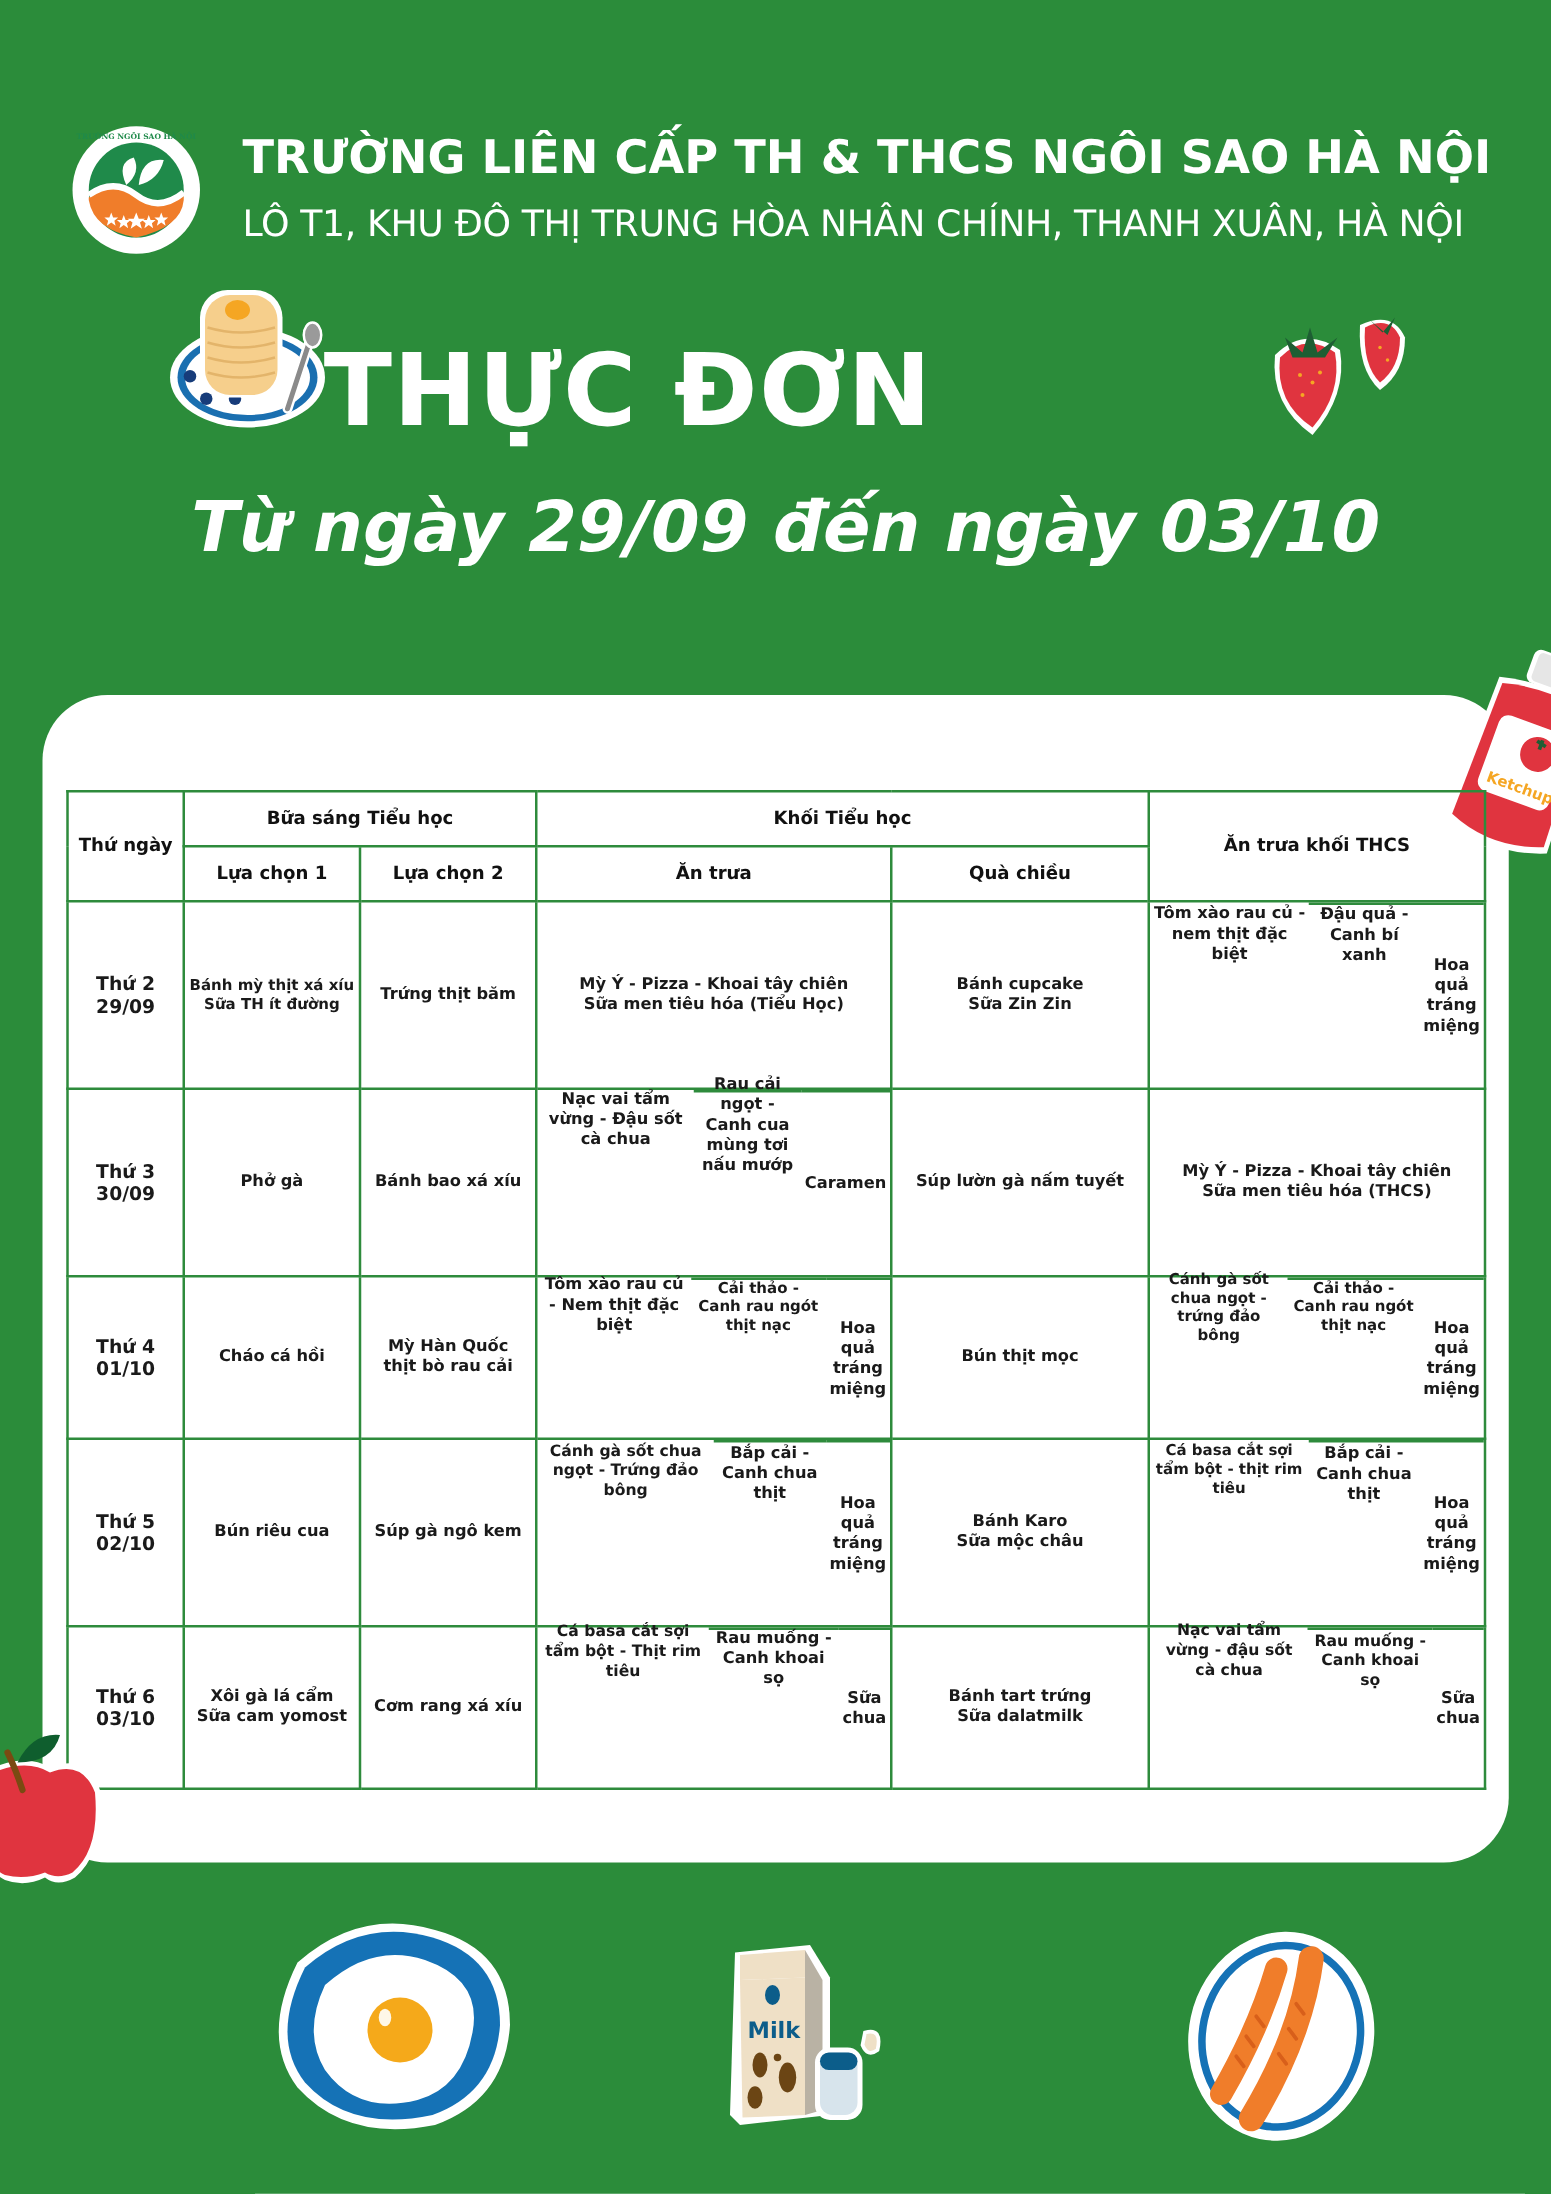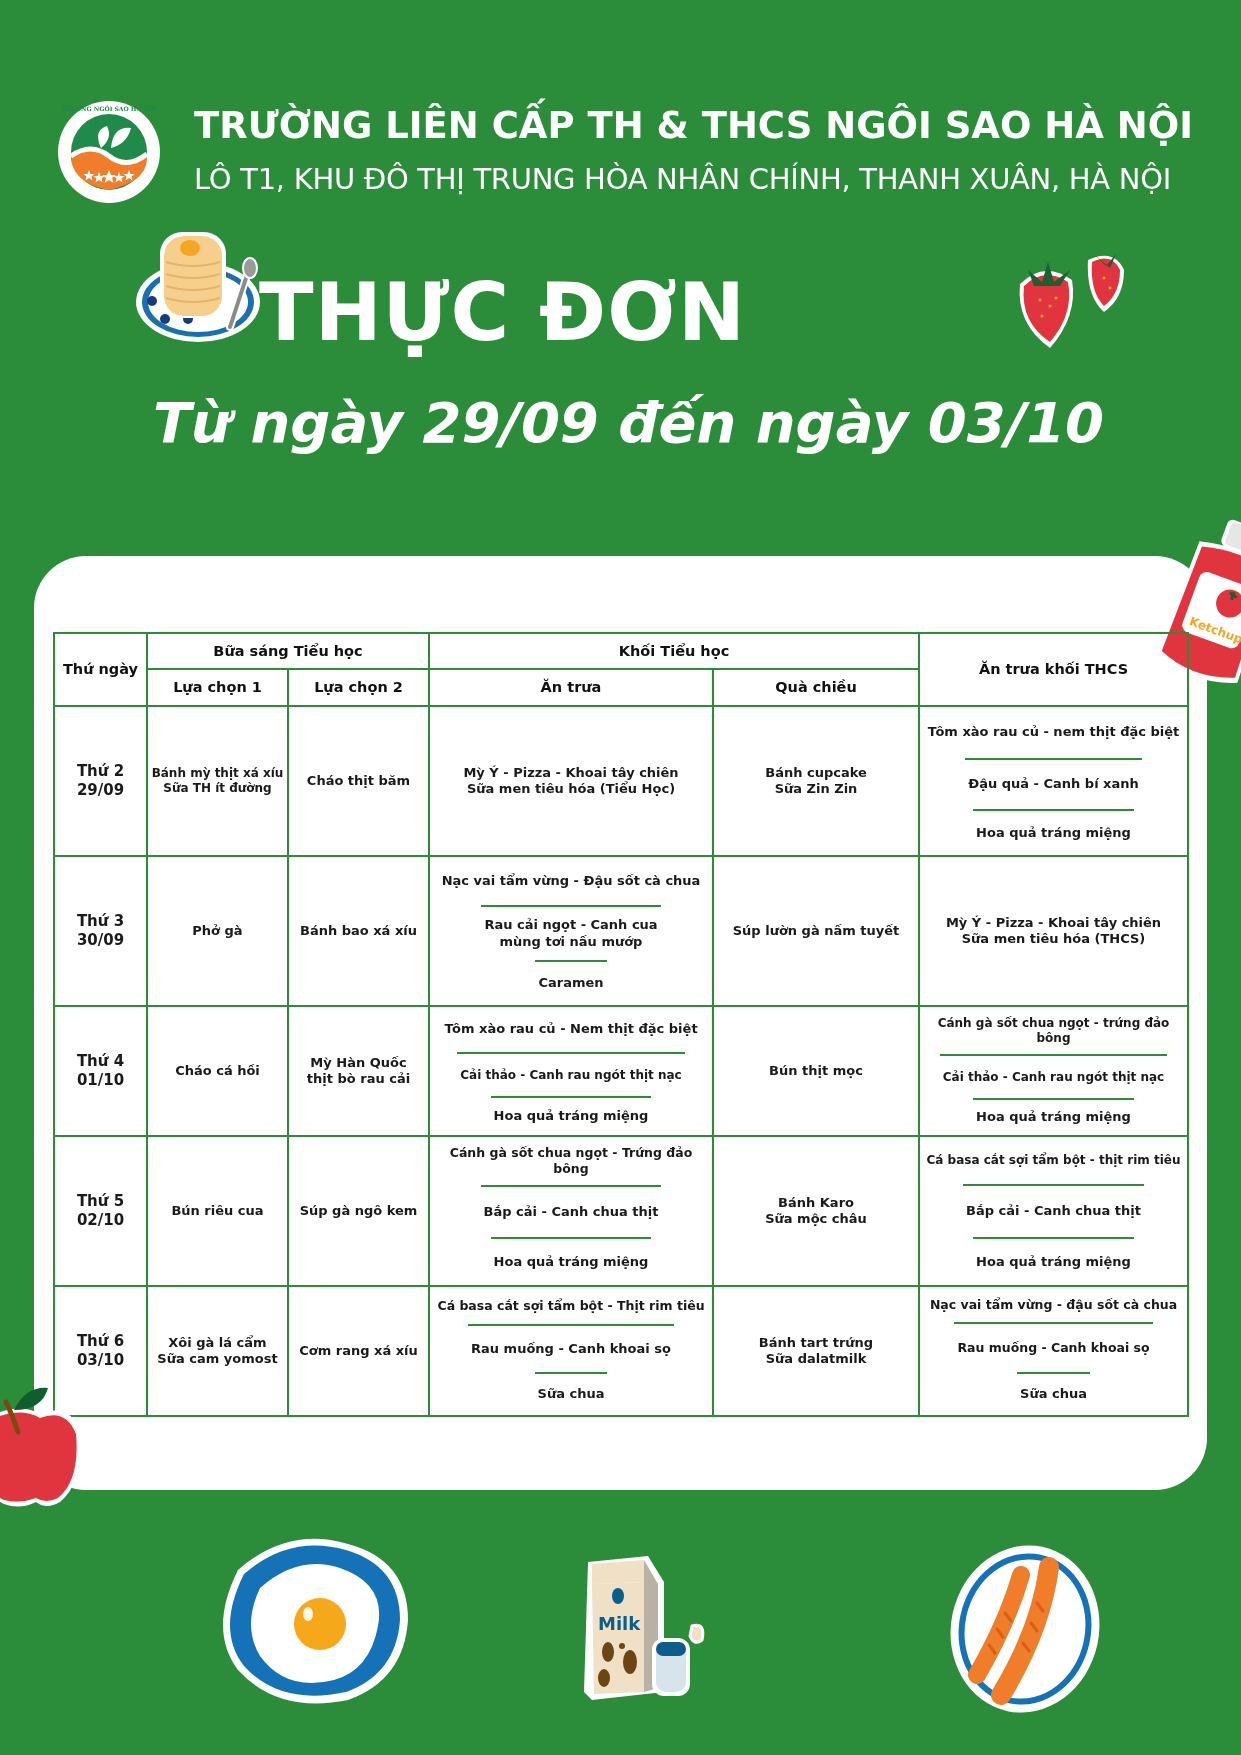--- a/index.html
+++ b/index.html
@@ -14,26 +14,26 @@
 
   .menu-title { position: absolute; left: 0; top: 266px; width: 1005px; text-align: center; color: #fff;
     font-family: "DejaVu Sans", sans-serif; font-weight: bold; font-size: 80px; letter-spacing: 1px; }
   .date-range { position: absolute; left: 0; top: 390px; width: 1241px; text-align: center; color: #fff;
     font-family: "DejaVu Sans", sans-serif; font-weight: bold; font-style: italic; font-size: 56px; letter-spacing: 0px; padding-left: 16px; }
 
   .panel { position: absolute; left: 34px; top: 556px; width: 1173px; height: 934px; background: #fff; border-radius: 52px; }
 
   table.menu { position: absolute; left: 53px; top: 632px; width: 1134px; border-collapse: collapse; table-layout: fixed;
     font-family: "DejaVu Sans", sans-serif; }
-  table.menu td, table.menu th { border: 2px solid #2e8b3c; text-align: center; vertical-align: middle; padding: 0 3px; line-height: 1.25; }
+  table.menu td, table.menu th { border: 2px solid #2e8b3c; text-align: center; vertical-align: middle; padding: 12px 3px; line-height: 1.25; }
   table.menu th { font-size: 14.5px; font-weight: bold; color: #111; }
   table.menu td { font-size: 13px; font-weight: bold; color: #1a1a1a; }
   table.menu td.day { font-size: 15px; }
   td.stack { padding: 0 !important; }
-  .sub { display: flex; flex-direction: column; height: 100%; align-items: center; }
+  .sub { display: flex; flex-direction: row; height: 100%; }
   .sub > div { display: flex; align-items: center; justify-content: center; border-top: 2px solid #2e8b3c; padding: 0 3px; text-align: center; }
   .sub > div:first-child { border-top: none; }
   .pre { white-space: pre-line; }
 
   .deco { position: absolute; }
 </style>
 </head>
 <body>
 
 <div class="logo">
@@ -138,21 +138,21 @@
       <th>Quà chiều</th>
     </tr>
   </thead>
   <tbody>
 
     <tr style="height:150px">
       <td class="day pre">Thứ 2
 29/09</td>
       <td class="pre" style="font-size:12px">Bánh mỳ thịt xá xíu
 Sữa TH ít đường</td>
-      <td class="pre">Cháo thịt băm</td>
+      <td class="pre">Trứng thịt băm</td>
       <td class="pre">Mỳ Ý - Pizza - Khoai tây chiên
 Sữa men tiêu hóa (Tiểu Học)</td>
       <td class="pre">Bánh cupcake
 Sữa Zin Zin</td>
       <td class="stack">
         <div class="sub" style="height:148px">
           <div style="height:51px">Tôm xào rau củ - nem thịt đặc biệt</div>
           <div style="height:51px">Đậu quả - Canh bí xanh</div>
           <div style="flex:1">Hoa quả tráng miệng</div>
         </div>

